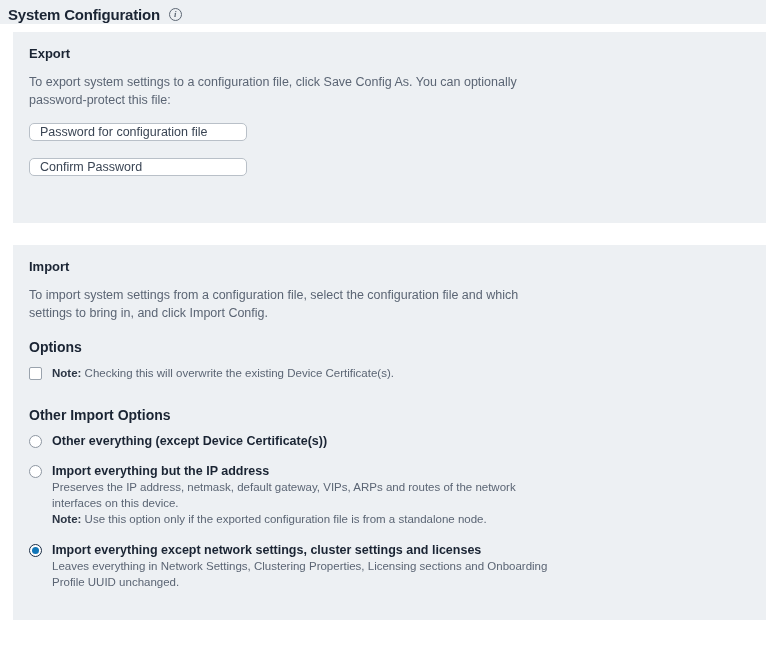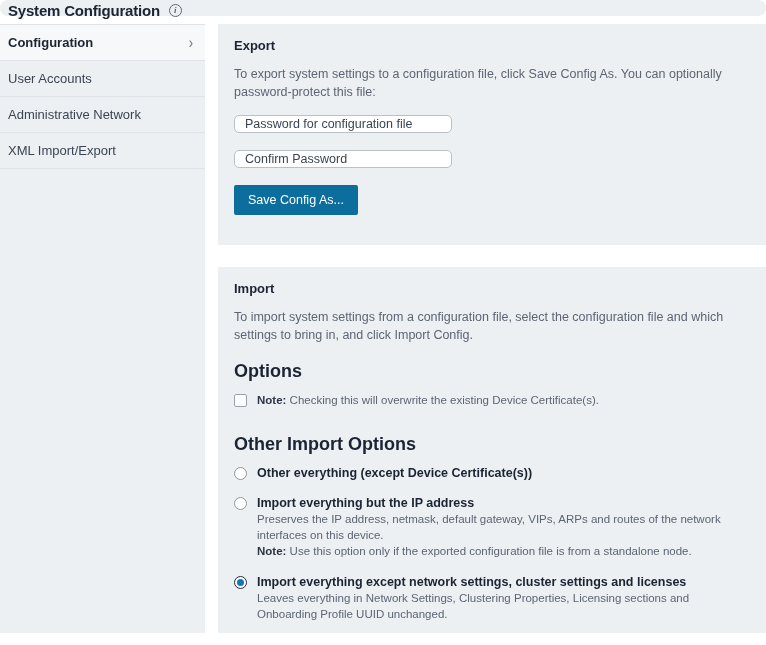--- a/index.html
+++ b/index.html
@@ -10,26 +10,25 @@
     width: 766px; height: 645px;
     background: #ffffff;
     font-family: "Liberation Sans", sans-serif;
     font-size: 13px;
     color: #2b3544;
     overflow: hidden;
   }
 
   
   .header {
-    height: 16px;
+    height: 24px;
     background: #edf0f3;
     display: flex;
     align-items: center;
     padding: 4px 0 0 8px;
-    border-radius: 10px;
   }
   .header-title {
     font-size: 15px;
     font-weight: bold;
     color: #1a2433;
     letter-spacing: -0.2px;
   }
   .info-icon {
     margin-left: 9px;
     width: 13px; height: 13px;
@@ -138,21 +137,21 @@
     border: none;
     border-radius: 2px;
     padding: 8px 14px;
     font-family: "Liberation Sans", sans-serif;
     font-size: 12.5px;
     cursor: pointer;
   }
 
   
   .sub-head {
-    font-size: 18px;
+    font-size: 14px;
     font-weight: bold;
     color: #1a2433;
     margin: 16px 0 10px 0;
   }
   .sub-head.spaced { margin-top: 26px; }
 
   
   .opt-row {
     display: flex;
     align-items: flex-start;
@@ -214,48 +213,31 @@
 </head>
 <body>
 
 <div class="header">
   <span class="header-title">System Configuration</span>
   <span class="info-icon">i</span>
 </div>
 
 <div class="body-wrap">
 
-  <div class="sidebar">
-    <div class="side-item active">
-      <span class="side-item-label">Configuration</span>
-      <span class="chevron">›</span>
-    </div>
-    <div class="side-item">
-      <span class="side-item-label">User Accounts</span>
-    </div>
-    <div class="side-item">
-      <span class="side-item-label">Administrative Network</span>
-    </div>
-    <div class="side-item">
-      <span class="side-item-label">XML Import/Export</span>
-    </div>
-    <div class="sidebar-filler"></div>
-  </div>
 
   <div class="content">
 
     <div class="panel">
       <div class="panel-title">Export</div>
       <div class="panel-desc">To export system settings to a configuration file, click Save Config As. You can optionally password-protect this file:</div>
 
       <input class="text-input" type="password" placeholder="Password for configuration file" style="">
 
       <input class="text-input" type="password" placeholder="Confirm Password" style="">
 
-      <button class="btn-primary">Save Config As...</button>
     </div>
 
     <div class="panel">
       <div class="panel-title">Import</div>
       <div class="panel-desc">To import system settings from a configuration file, select the configuration file and which settings to bring in, and click Import Config.</div>
 
       <div class="sub-head">Options</div>
 
       <div class="opt-row">
         <div class="checkbox"></div>

